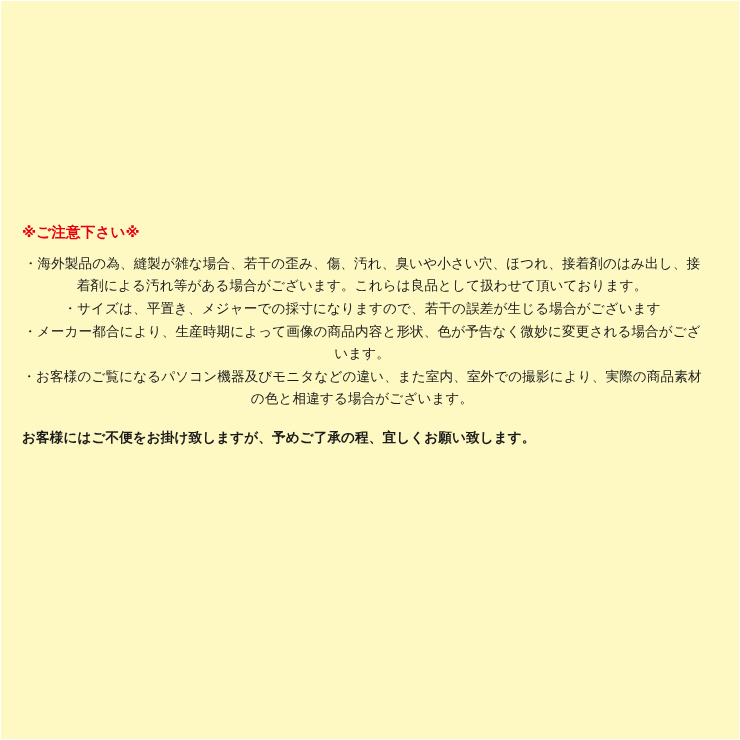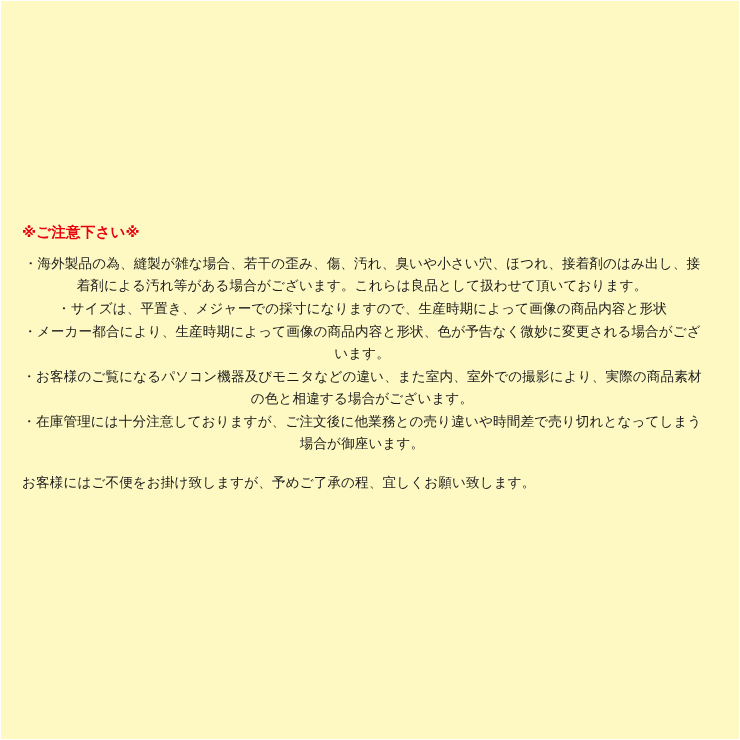--- a/index.html
+++ b/index.html
@@ -48,20 +48,21 @@
     letter-spacing: 0.1px;
     margin: 0 0 1px 0;
     text-align: center;
   }
   .notice-closing {
     color: #1b1b1b;
     font-size: 13.6px;
     line-height: 1.62;
     letter-spacing: 0.1px;
     margin-top: 17px;
+    font-weight: bold;
   }
   .edge-frame {
     position: absolute;
     left: 0;
     top: 0;
     width: 740px;
     height: 740px;
     pointer-events: none;
     box-shadow: inset 0 0 0 1px #ffffff;
   }
@@ -70,24 +71,23 @@
 <body>
 
 <div class="page">
 
   <div class="notice-block">
 
     <div class="notice-heading">※ご注意下さい※</div>
 
     <ul class="notice-list">
       <li>・海外製品の為、縫製が雑な場合、若干の歪み、傷、汚れ、臭いや小さい穴、ほつれ、接着剤のはみ出し、接着剤による汚れ等がある場合がございます。これらは良品として扱わせて頂いております。</li>
-      <li>・サイズは、平置き、メジャーでの採寸になりますので、生産時期によって画像の商品内容と形状</li>
+      <li>・サイズは、平置き、メジャーでの採寸になりますので、若干の誤差が生じる場合がございます</li>
       <li>・メーカー都合により、生産時期によって画像の商品内容と形状、色が予告なく微妙に変更される場合がございます。</li>
       <li>・お客様のご覧になるパソコン機器及びモニタなどの違い、また室内、室外での撮影により、実際の商品素材の色と相違する場合がございます。</li>
-      <li>・在庫管理には十分注意しておりますが、ご注文後に他業務との売り違いや時間差で売り切れとなってしまう場合が御座います。</li>
     </ul>
 
     <div class="notice-closing">お客様にはご不便をお掛け致しますが、予めご了承の程、宜しくお願い致します。</div>
 
   </div>
 
   <div class="edge-frame"></div>
 
 </div>
 

